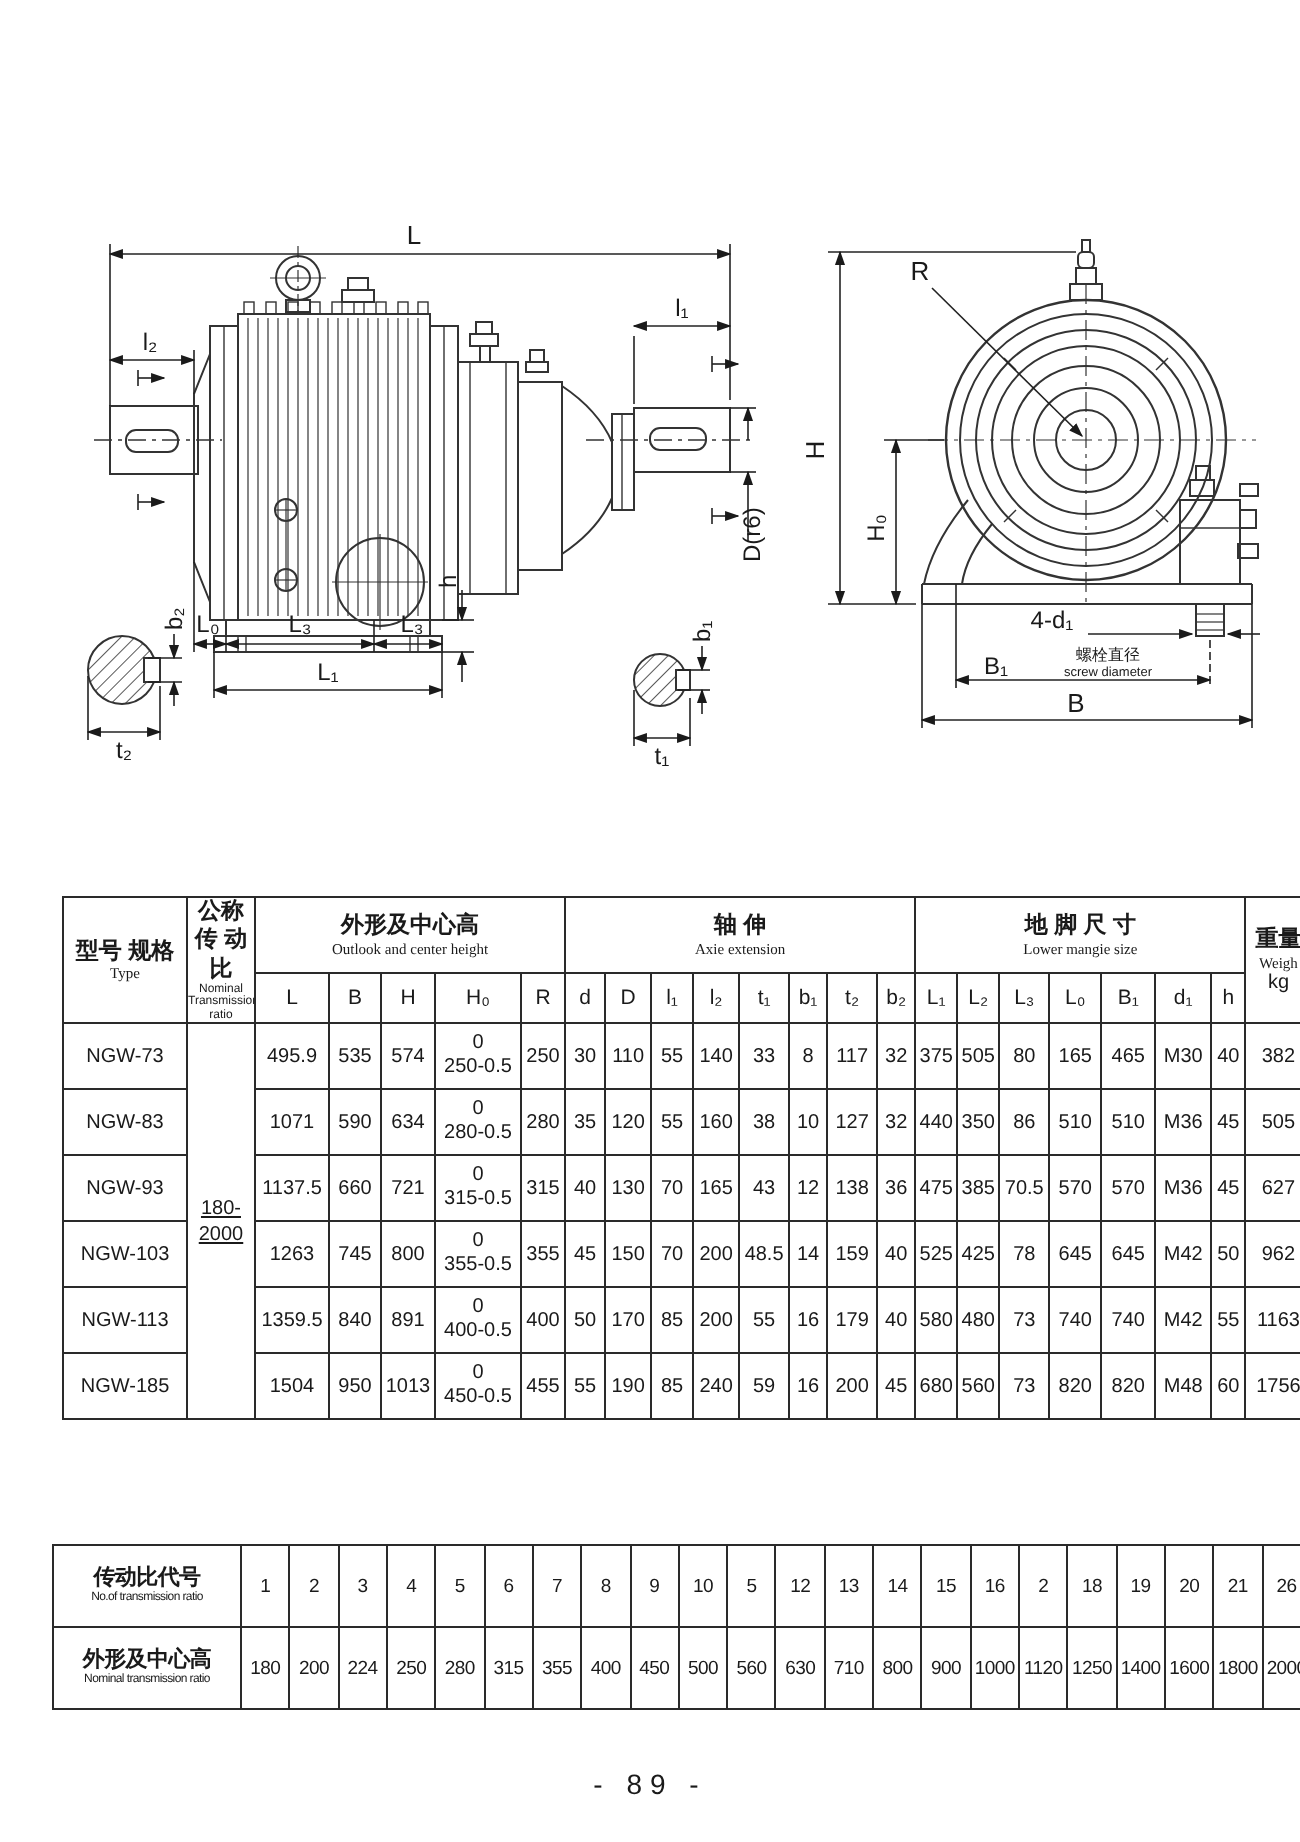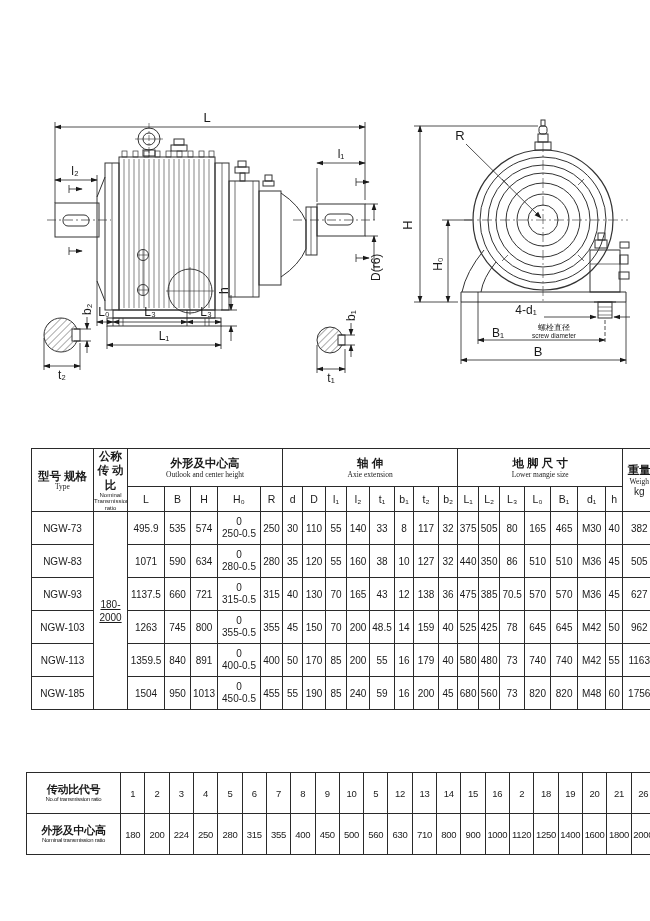--- a/index.html
+++ b/index.html
@@ -612,14 +612,15 @@
           <td>1120</td>
           <td>1250</td>
           <td>1400</td>
           <td>1600</td>
           <td>1800</td>
           <td>2000</td>
         </tr>
       </tbody>
   </table>
 
+  <div class="page-num">- 89 -</div>
 
 </div>
 
 </body></html>

